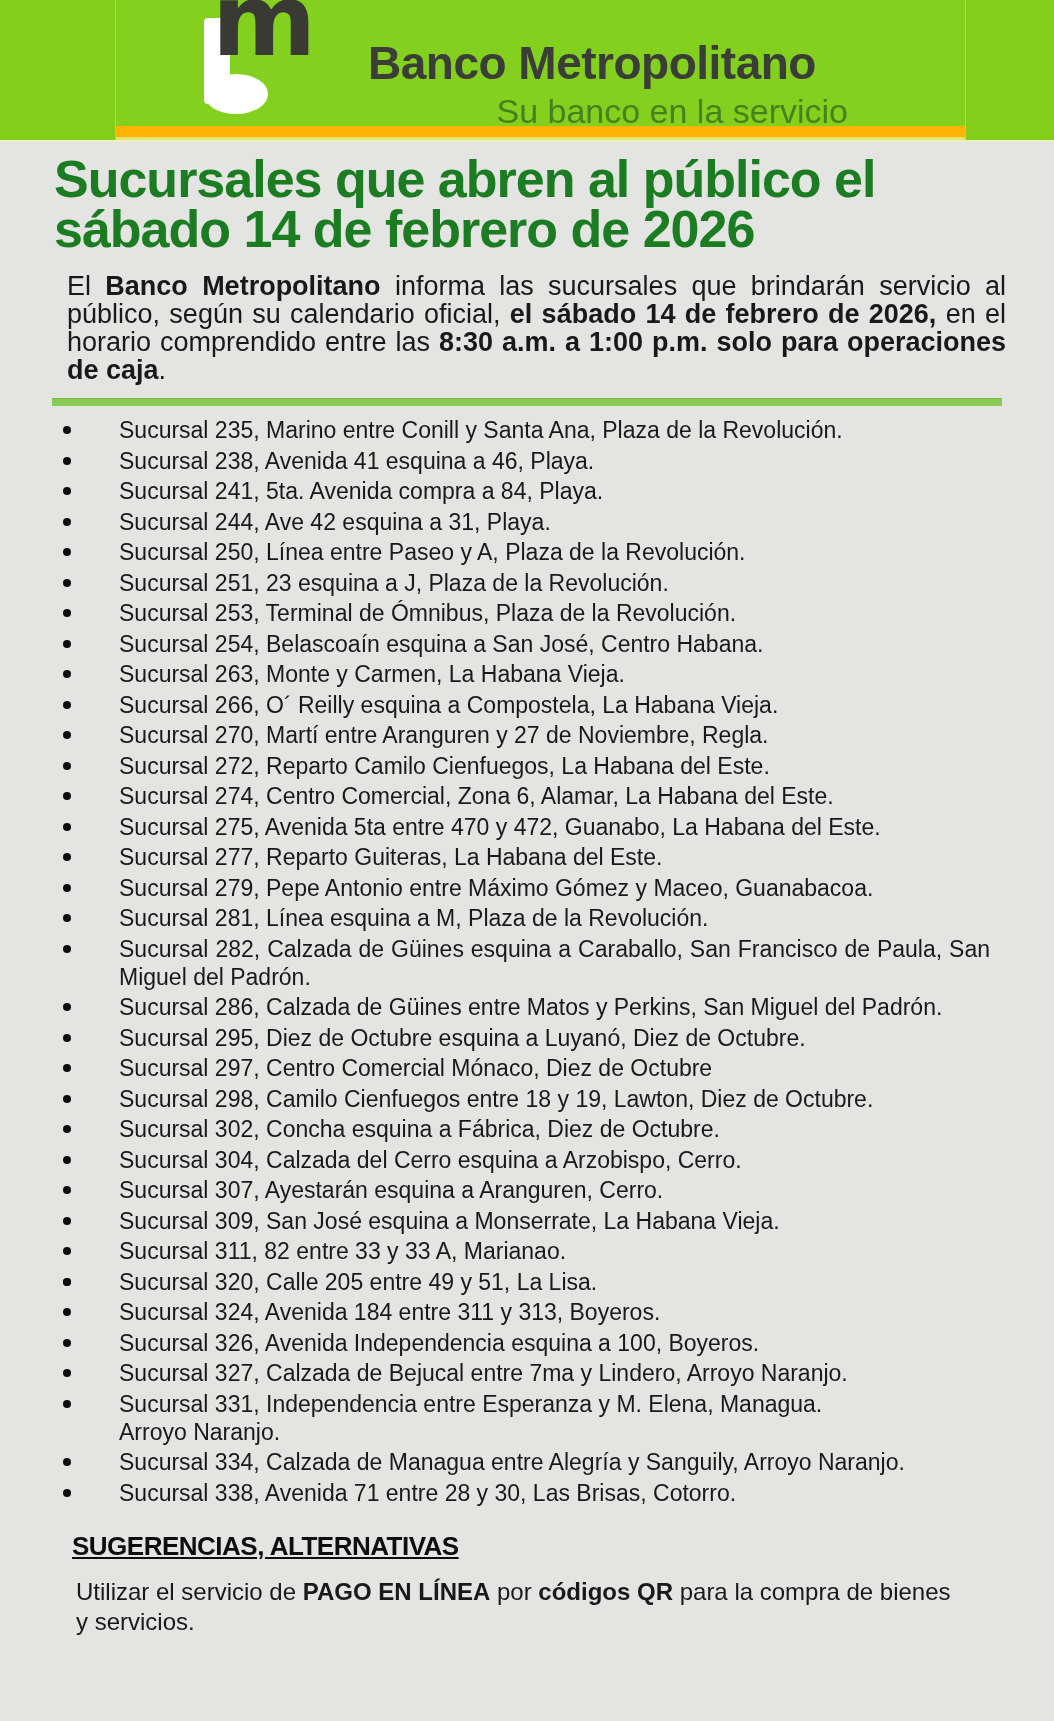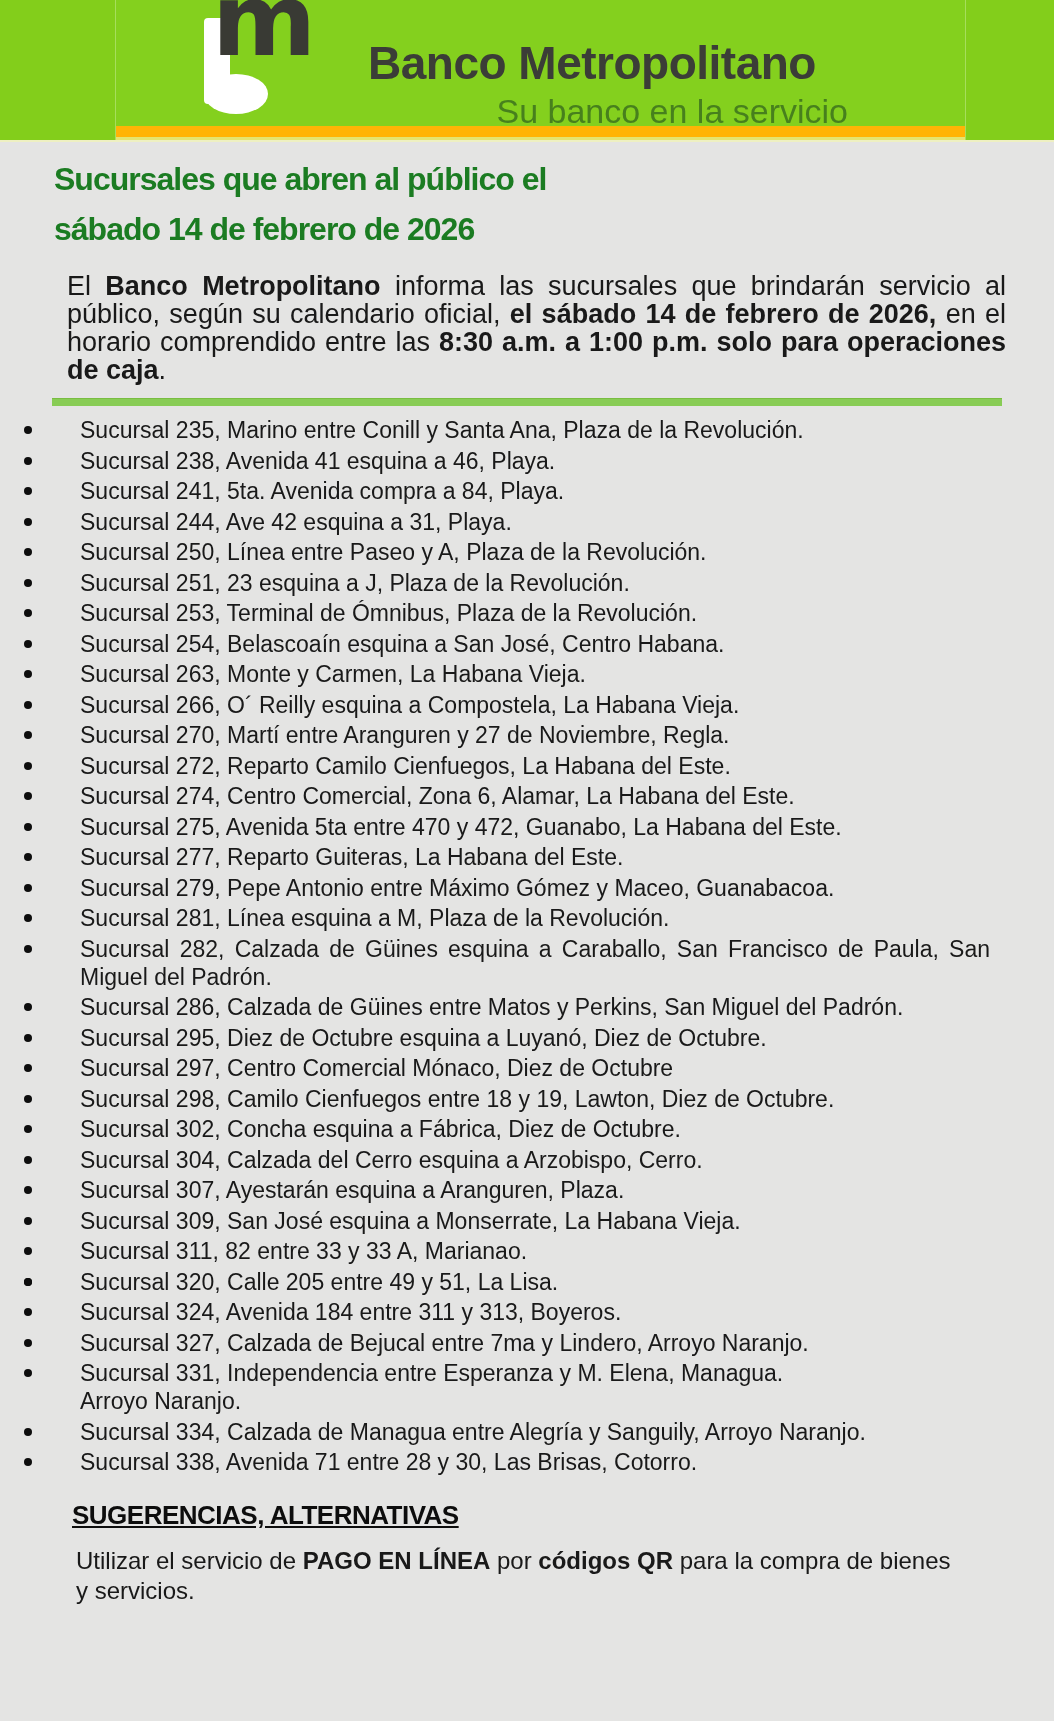--- a/index.html
+++ b/index.html
@@ -67,39 +67,39 @@
   }
   .tagline {
     margin-top:8px;
     font-size:34px; line-height:1; text-align:right;
     color:#47801d; letter-spacing:0; white-space:nowrap;
   }
 
   
   h1.title {
     margin:12px 60px 0 54px;
-    font-size:32px; line-height:50px; font-weight:bold;
+    font-size:52px; line-height:50px; font-weight:bold;
     letter-spacing:-1px;
     color:#1b7c22;
   }
   p.intro {
     margin:18px 48px 0 67px;
     font-size:27px; line-height:28px;
     text-align:justify;
   }
   .rule {
     margin:14px 52px 0 52px;
     height:8px;
     background:#88cc55;
     border-top:1px solid #79bd42;
   }
   ul.branches {
     list-style:none;
     margin:10px 0 0 0;
-    padding:0 64px 0 80px;
+    padding:0 64px 0 119px;
   }
   ul.branches li {
     position:relative;
     margin:0 0 2.5px 0;
     font-size:23px; line-height:28px;
     text-align:justify;
   }
   ul.branches li .btxt { white-space:pre-wrap; }
   ul.branches li .blt {
     position:absolute; left:-56px; top:10px;
@@ -165,26 +165,27 @@
         <li><span class="blt"></span><span class="btxt">Sucursal 277, Reparto Guiteras, La Habana del Este.</span></li>
         <li><span class="blt"></span><span class="btxt">Sucursal 279, Pepe Antonio entre Máximo Gómez y Maceo, Guanabacoa.</span></li>
         <li><span class="blt"></span><span class="btxt">Sucursal 281, Línea esquina a M, Plaza de la Revolución.</span></li>
         <li><span class="blt"></span><span class="btxt">Sucursal 282, Calzada de Güines esquina a Caraballo, San Francisco de Paula, San Miguel del Padrón.</span></li>
         <li><span class="blt"></span><span class="btxt">Sucursal 286, Calzada de Güines entre Matos y Perkins, San Miguel del Padrón.</span></li>
         <li><span class="blt"></span><span class="btxt">Sucursal 295, Diez de Octubre esquina a Luyanó, Diez de Octubre.</span></li>
         <li><span class="blt"></span><span class="btxt">Sucursal 297, Centro Comercial Mónaco, Diez de Octubre</span></li>
         <li><span class="blt"></span><span class="btxt">Sucursal 298, Camilo Cienfuegos entre 18 y 19, Lawton, Diez de Octubre.</span></li>
         <li><span class="blt"></span><span class="btxt">Sucursal 302, Concha esquina a Fábrica, Diez de Octubre.</span></li>
         <li><span class="blt"></span><span class="btxt">Sucursal 304, Calzada del Cerro esquina a Arzobispo, Cerro.</span></li>
-        <li><span class="blt"></span><span class="btxt">Sucursal 307, Ayestarán esquina a Aranguren, Plaza.</span></li>
+        <li><span class="blt"></span><span class="btxt">Sucursal 307, Ayestarán esquina a Aranguren, Cerro.</span></li>
         <li><span class="blt"></span><span class="btxt">Sucursal 309, San José esquina a Monserrate, La Habana Vieja.</span></li>
         <li><span class="blt"></span><span class="btxt">Sucursal 311, 82 entre 33 y 33 A, Marianao.</span></li>
         <li><span class="blt"></span></li>
         <li><span class="blt"></span><span class="btxt">Sucursal 320, Calle 205 entre 49 y 51, La Lisa.</span></li>
         <li><span class="blt"></span><span class="btxt">Sucursal 324, Avenida 184 entre 311 y 313, Boyeros.</span></li>
+        <li><span class="blt"></span><span class="btxt">Sucursal 326, Avenida Independencia esquina a 100, Boyeros.</span></li>
         <li><span class="blt"></span><span class="btxt">Sucursal 327, Calzada de Bejucal entre 7ma y Lindero, Arroyo Naranjo.</span></li>
         <li><span class="blt"></span><span class="btxt">Sucursal 331, Independencia entre Esperanza y M. Elena, Managua.
 Arroyo Naranjo.</span></li>
         <li><span class="blt"></span><span class="btxt">Sucursal 334, Calzada de Managua entre Alegría y Sanguily, Arroyo Naranjo.</span></li>
         <li><span class="blt"></span><span class="btxt">Sucursal 338, Avenida 71 entre 28 y 30, Las Brisas, Cotorro.</span></li>
       </ul>
 
     <h2 class="sugg">SUGERENCIAS, ALTERNATIVAS</h2>
 
     <p class="outro"><span>Utilizar el servicio de </span><b>PAGO EN LÍNEA</b><span> por </span><b>códigos QR</b><span> para la compra de bienes y servicios.</span></p>

